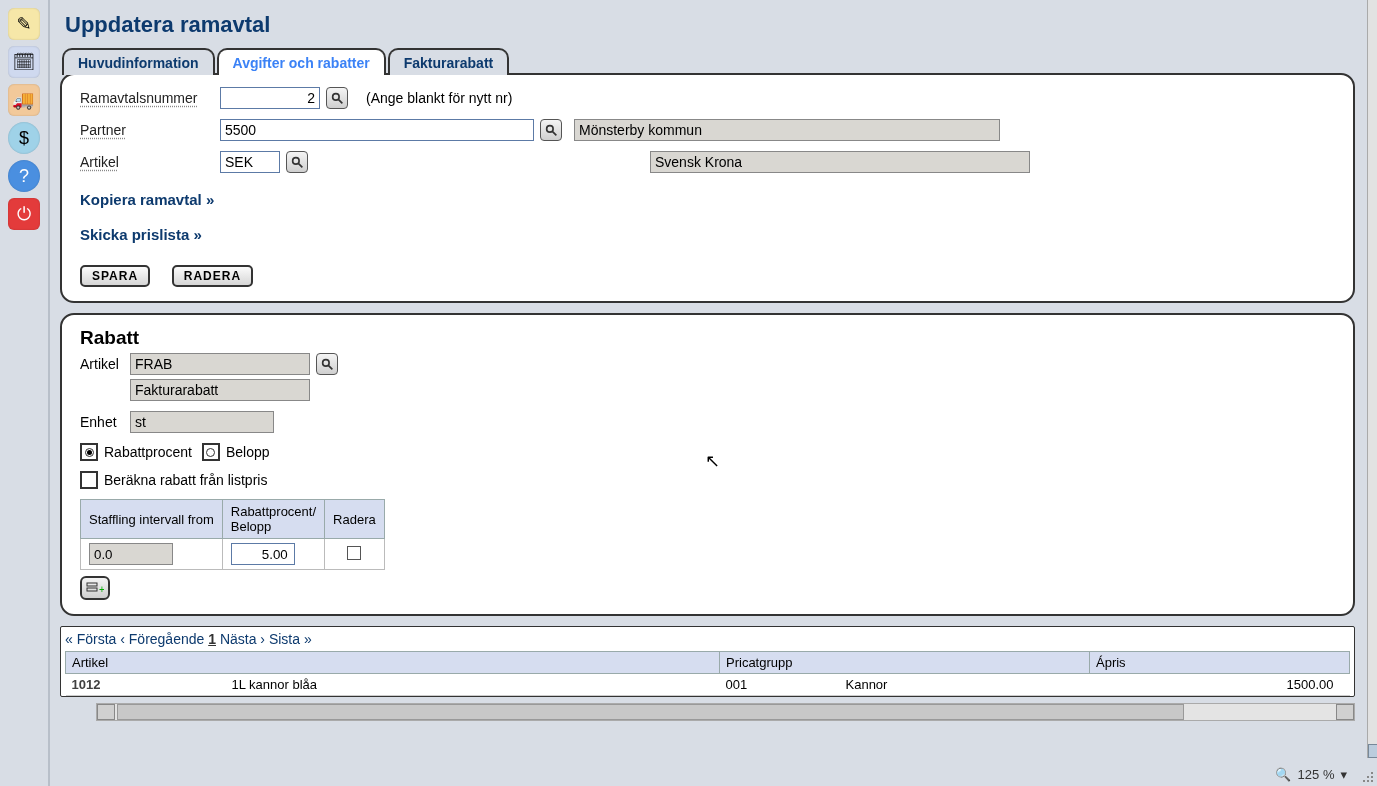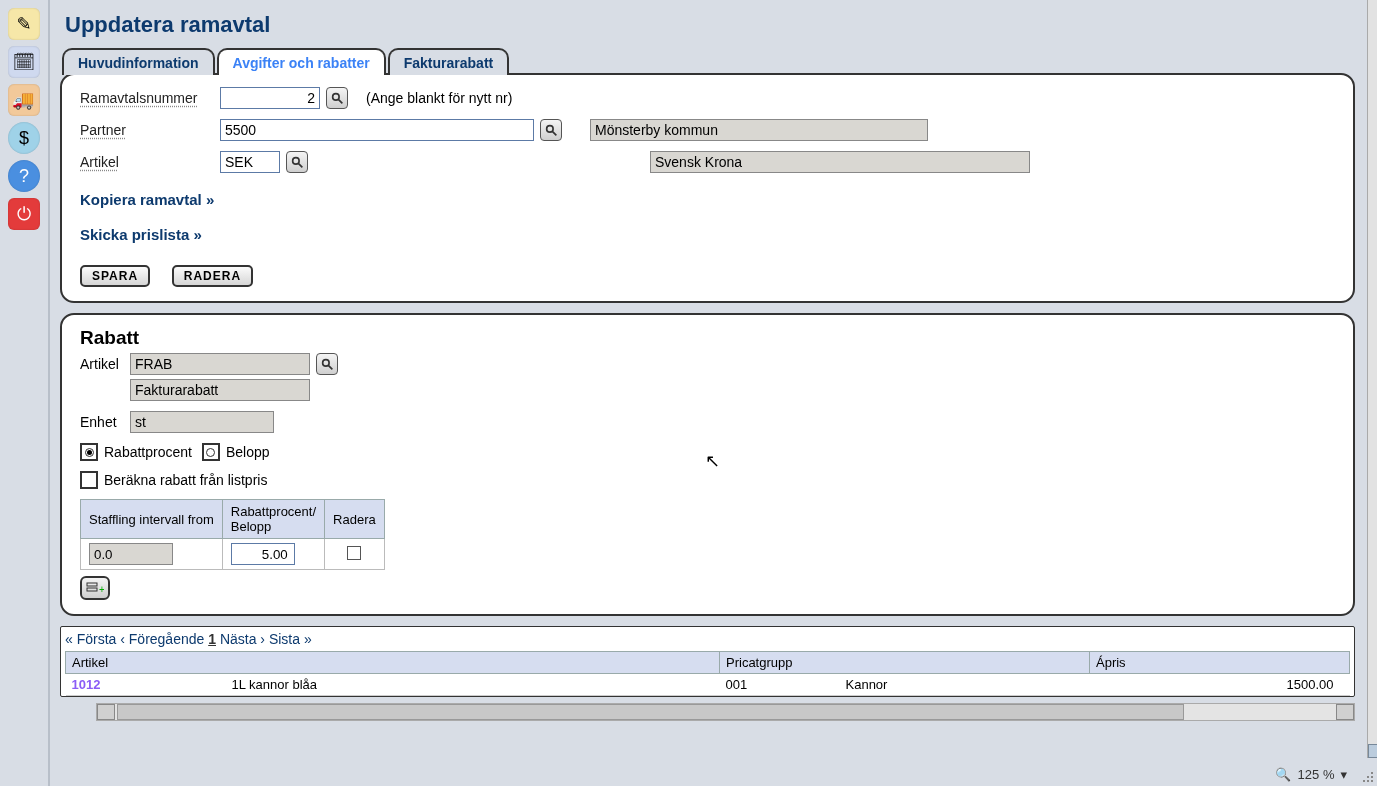--- a/index.html
+++ b/index.html
@@ -146,21 +146,21 @@
     background: linear-gradient(#f4f4f4,#cfcfcf); cursor:pointer;
   }
   .grid-panel { border:1px solid #333; border-radius:2px; background:#fff; margin:0 12px 6px 10px; padding:4px 4px 0 4px;}
   .pager { font-size:14px; color:#333; }
   .pager a { color:#0d3a6e; text-decoration:none; cursor:pointer;}
   .pager .cur { font-weight:bold; text-decoration: underline; }
   .grid { width:100%; border-collapse: collapse; margin-top:4px;}
   .grid th { background:#d6ddf0; border:1px solid #9aa; padding:3px 6px; text-align:left; font-weight:normal; }
   .grid td { border-bottom:1px solid #ccc; padding:3px 6px; }
   .grid td.num { text-align:right; padding-right:16px;}
-  .grid td.idcell { color:#8b5cf6; font-weight:bold; cursor:pointer;}
+  .grid td.idcell { color:#404040; font-weight:bold; cursor:pointer;}
   .hscroll { height:18px; background:#e4e4e4; border:1px solid #aaa; position:relative; margin:4px 12px 0 46px;}
   .hscroll .larrow, .hscroll .rarrow { width:18px;height:16px; background:#d0d0d0; border:1px solid #888; position:absolute; top:0;}
   .hscroll .larrow{left:0;} .hscroll .rarrow{right:0;}
   .hscroll .thumb{position:absolute; left:20px; right:170px; top:0; bottom:0; background:#c8c8c8; border:1px solid #999;}
   .status-bar {
     position:absolute; bottom:4px; right:20px;
     display:flex; align-items:center; gap:6px;
     font-size:13px; color:#333;
   }
   .cursor {
@@ -209,21 +209,21 @@
 
       <div class="form-row">
         <div class="form-label">Partner</div>
         <input class="txt" style="width: 314px;" value="5500">
         <div class="lookup-btn">
           <svg viewBox="0 0 16 16">
               <circle cx="6" cy="6" r="4" fill="none" stroke="#333" stroke-width="2"></circle>
               <line x1="9" y1="9" x2="14" y2="14" stroke="#333" stroke-width="2"></line>
             </svg>
         </div>
-        <div class="ro" style="width:338px;margin-left:28px">Mönsterby kommun</div>
+        <div class="ro" style="width:426px;margin-left:12px">Mönsterby kommun</div>
       </div>
 
       <div class="form-row">
         <div class="form-label">Artikel</div>
         <input class="txt" style="width: 60px;" value="SEK">
         <div class="lookup-btn">
           <svg viewBox="0 0 16 16">
               <circle cx="6" cy="6" r="4" fill="none" stroke="#333" stroke-width="2"></circle>
               <line x1="9" y1="9" x2="14" y2="14" stroke="#333" stroke-width="2"></line>
             </svg>

